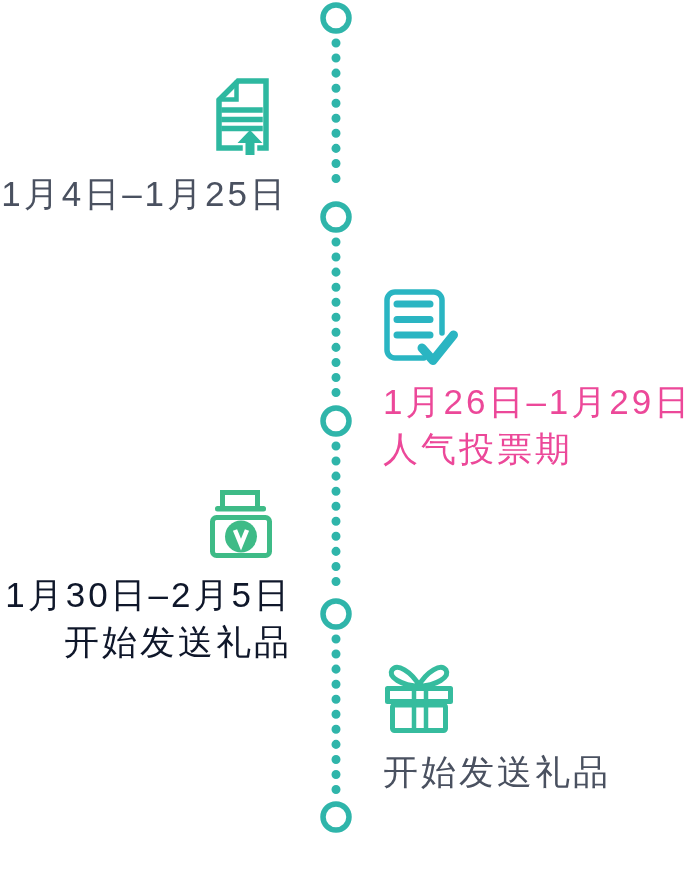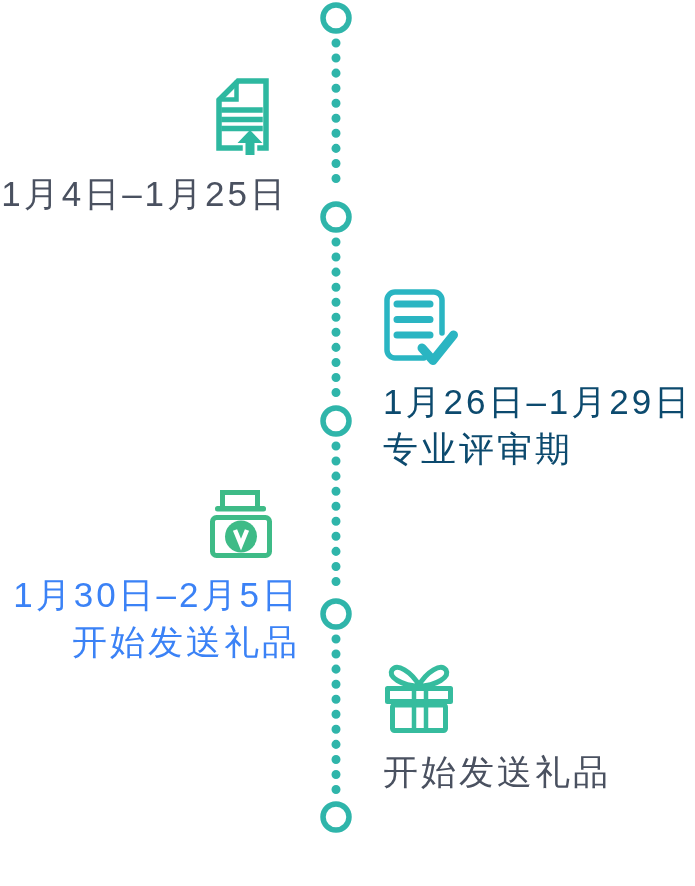--- a/index.html
+++ b/index.html
@@ -61,35 +61,35 @@
     <div>1月4日–1月25日</div>
   </div>
 
   <div class="item-icon" style="left:384px;top:288px;">
     <svg width="70" height="76" viewBox="0 0 70 76" fill="none" stroke-width="5.5" stroke-linecap="round" stroke-linejoin="round" stroke="#2ab5c2">
       <path d="M40 70 H11 a8 8 0 0 1 -8 -8 V12 a8 8 0 0 1 8 -8 H50 a8 8 0 0 1 8 8 V45"></path>
       <path d="M13 16 H46 M13 31.5 H46 M13 47 H46" stroke-width="7"></path>
       <path d="M38 60 L49 72.5 L69.5 47" stroke-width="9"></path>
     </svg>
   </div>
-  <div class="item-text align-left" style="left: 383px; top: 378px; color: #0c4a6e;">
+  <div class="item-text align-left" style="left: 383px; top: 378px; color: #ec4899;">
     <div>1月26日–1月29日</div>
-    <div>专业评审期</div>
+    <div>人气投票期</div>
   </div>
 
   <div class="item-icon" style="left:209px;top:489px;">
     <svg width="64" height="70" viewBox="0 0 64 70" fill="none" stroke-width="5" stroke-linecap="square" stroke-linejoin="miter" stroke="#3ebb87">
       <path d="M13.5 17.5 V3.5 H48.5 V17.5"></path>
       <rect x="6" y="17" width="51" height="5.5" rx="2.5" stroke="none" fill="#3ebb87"></rect>
       <rect x="3.5" y="28.5" width="57" height="38" rx="4"></rect>
       <circle cx="32" cy="47.5" r="16" stroke="none" fill="#3ebb87"></circle>
       <path d="M26 41 L32 55.5 L38 41" stroke="#ffffff" stroke-width="4.5" stroke-linecap="butt" stroke-linejoin="miter"></path>
     </svg>
   </div>
-  <div class="item-text align-right" style="left: 12px; top: 571px; width: 288px; color: #3b82f6;">
+  <div class="item-text align-right" style="left: 4px; top: 571px; width: 288px; color: #0f172a;">
     <div>1月30日–2月5日</div>
     <div>开始发送礼品</div>
   </div>
 
   <div class="item-icon" style="left:385px;top:661px;">
     <svg width="68" height="72" viewBox="0 0 68 72" fill="none" stroke-width="5" stroke-linecap="round" stroke-linejoin="round" stroke="#36bc9e">
       <path d="M35 25.5 C26 10, 12 2, 7 9 C3 16, 16 24.5, 35 25.5 Z"></path>
       <path d="M33 25.5 C42 10, 56 2, 61 9 C65 16, 52 24.5, 33 25.5 Z"></path>
       <rect x="2.5" y="27.5" width="63" height="13"></rect>
       <rect x="7.5" y="44" width="53" height="25.5" rx="2"></rect>

